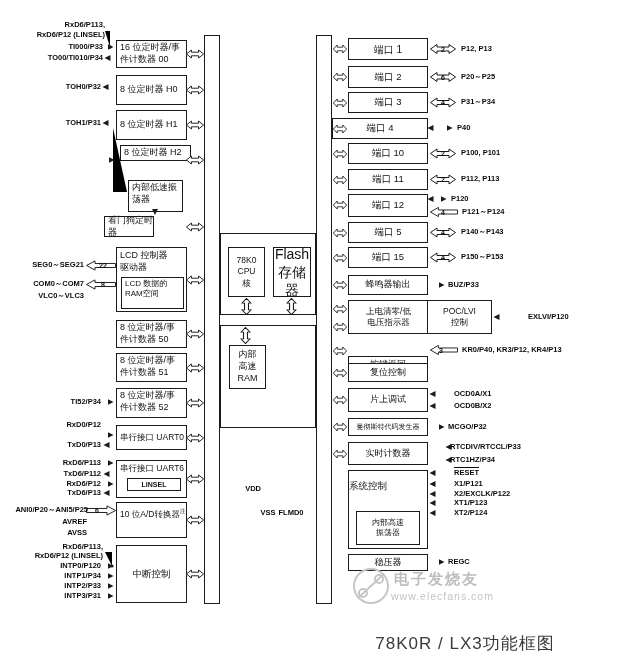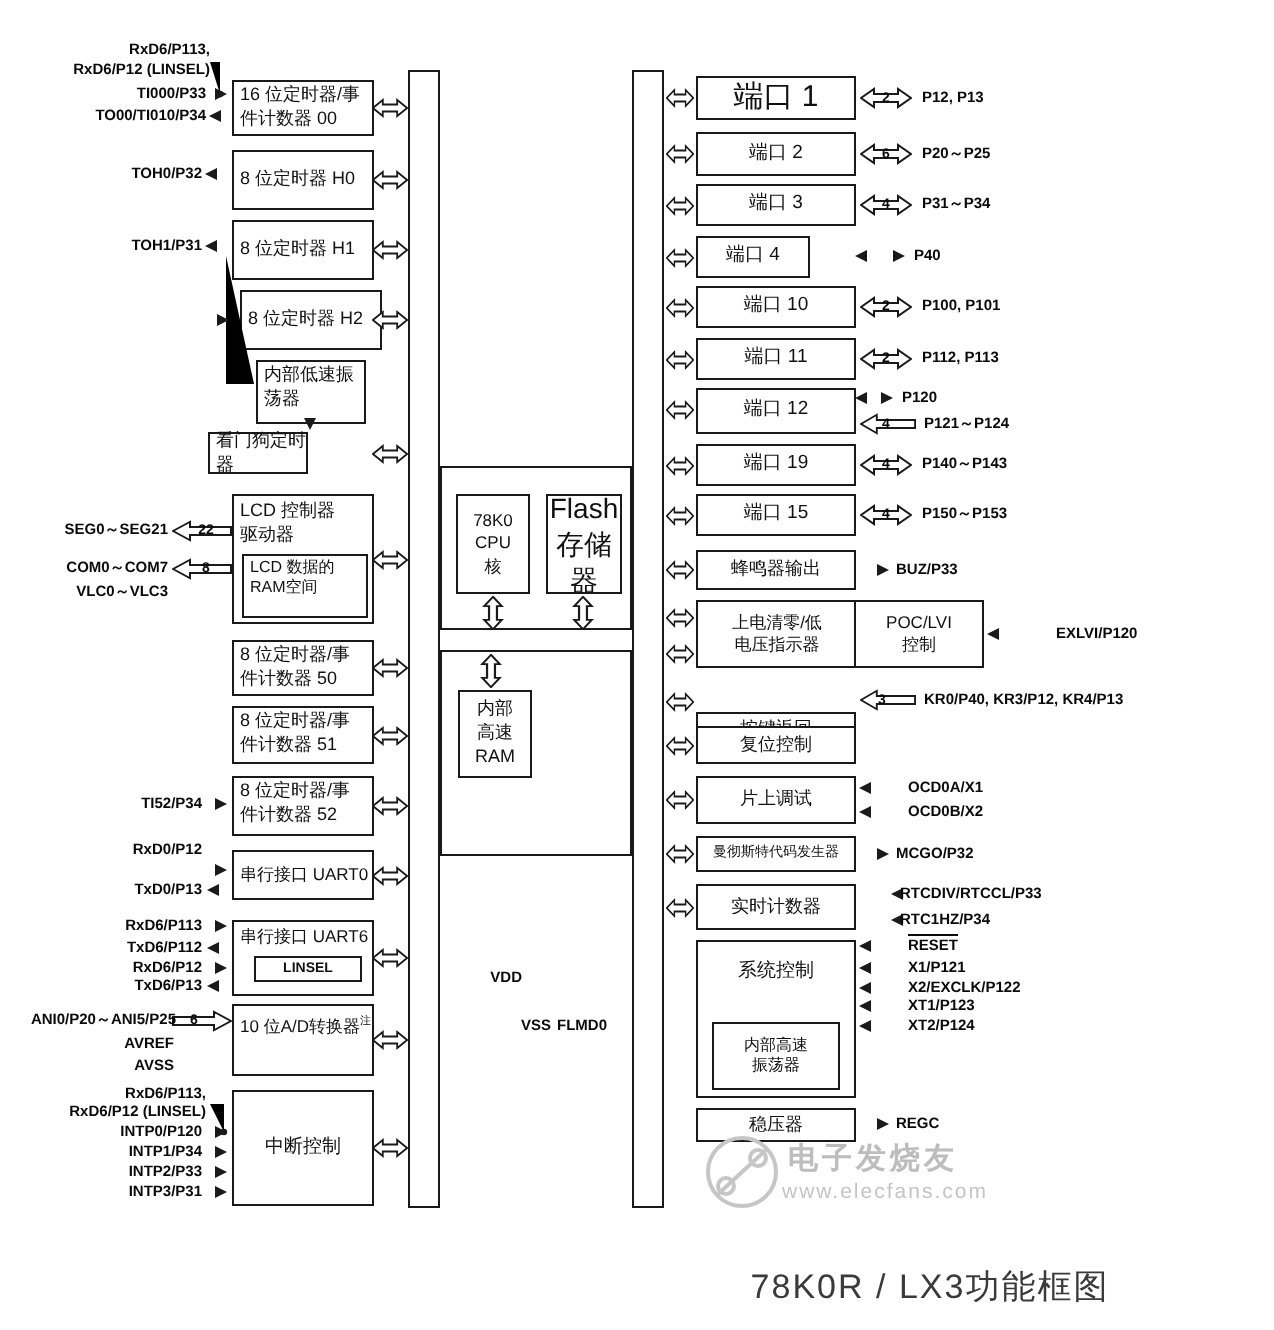--- a/index.html
+++ b/index.html
@@ -38,21 +38,21 @@
   <div class="b fc pre" style="left:273px;top:247px;width:38px;height:50px;font-size:14px">Flash
 存储器</div>
   <div class="b" style="left:220px;top:325px;width:96px;height:103px"></div>
   <div class="b fc pre" style="left:229px;top:345px;width:37px;height:44px">内部
 高速
 RAM</div>
 
   <div class="b tl" style="left:116px;top:40px;width:71px;height:28px">16 位定时器/事件计数器 00</div>
   <div class="b fl" style="left:116px;top:75px;width:71px;height:30px">8 位定时器 H0</div>
   <div class="b fl" style="left:116px;top:110px;width:71px;height:30px">8 位定时器 H1</div>
-  <div class="b fl" style="left:120px;top:145px;width:71px;height:30px">8 位定时器 H2</div>
+  <div class="b fl" style="left:120px;top:145px;width:71px;height:16px">8 位定时器 H2</div>
   <div class="b tl" style="left:128px;top:180px;width:55px;height:32px">内部低速振荡器</div>
   <div class="b fl" style="left:104px;top:216px;width:50px;height:21px">看门狗定时器</div>
   <div class="b" style="left:116px;top:247px;width:71px;height:65px">
     <div class="pre" style="padding:2px 0 0 3px">LCD 控制器
 驱动器</div>
   </div>
   <div class="b tl" style="left:121px;top:277px;width:63px;height:32px;font-size:8px">LCD 数据的RAM空间</div>
   <div class="b tl" style="left:116px;top:320px;width:71px;height:28px">8 位定时器/事件计数器 50</div>
   <div class="b tl" style="left:116px;top:353px;width:71px;height:29px">8 位定时器/事件计数器 51</div>
   <div class="b tl" style="left:116px;top:388px;width:71px;height:30px">8 位定时器/事件计数器 52</div>
@@ -61,41 +61,41 @@
     <div style="padding:2px 0 0 3px;font-size:8.5px">串行接口 UART6</div>
   </div>
   <div class="b fc" style="left:127px;top:478px;width:54px;height:13px;font-size:7px;font-weight:700">LINSEL</div>
   <div class="b" style="left:116px;top:502px;width:71px;height:36px">
     <div style="padding:5px 0 0 3px;font-size:8.5px">
       <span>10 位A/D转换器</span><sup style="font-size:5.5px">注</sup>
     </div>
   </div>
   <div class="b fc" style="left:116px;top:545px;width:71px;height:58px;font-size:9.5px">中断控制</div>
 
-  <div class="b fc" style="left:348px;top:38px;width:80px;height:22px;font-size:15px">端口 1</div>
+  <div class="b fc" style="left:348px;top:38px;width:80px;height:22px;font-size:10px">端口 1</div>
   <div class="b fc" style="left:348px;top:66px;width:80px;height:22px;font-size:9.5px">端口 2</div>
   <div class="b fc" style="left:348px;top:92px;width:80px;height:21px;font-size:9.5px">端口 3</div>
-  <div class="b fc" style="left:348px;top:118px;width:57px;height:21px;font-size:9.5px">端口 4</div>
+  <div class="b fc" style="left:332px;top:118px;width:96px;height:21px;font-size:9.5px">端口 4</div>
   <div class="b fc" style="left:348px;top:143px;width:80px;height:21px;font-size:9.5px">端口 10</div>
   <div class="b fc" style="left:348px;top:169px;width:80px;height:21px;font-size:9.5px">端口 11</div>
   <div class="b fc" style="left:348px;top:194px;width:80px;height:23px;font-size:9.5px">端口 12</div>
-  <div class="b fc" style="left:348px;top:222px;width:80px;height:21px;font-size:9.5px">端口 19</div>
+  <div class="b fc" style="left:348px;top:222px;width:80px;height:21px;font-size:9.5px">端口 5</div>
   <div class="b fc" style="left:348px;top:247px;width:80px;height:21px;font-size:9.5px">端口 15</div>
   <div class="b fc" style="left:348px;top:275px;width:80px;height:20px">蜂鸣器输出</div>
   <div class="b fc pre" style="left:348px;top:300px;width:81px;height:34px;font-size:8.5px">上电清零/低
 电压指示器</div>
   <div class="b fc pre" style="left:427px;top:300px;width:65px;height:34px;font-size:8.5px">POC/LVI
 控制</div>
   <div class="b fc" style="left:348px;top:356px;width:80px;height:17px">按键返回</div>
   <div class="b fc" style="left:348px;top:363px;width:80px;height:19px">复位控制</div>
   <div class="b fc" style="left:348px;top:388px;width:80px;height:24px">片上调试</div>
   <div class="b fc" style="left:348px;top:418px;width:80px;height:18px;font-size:7px">曼彻斯特代码发生器</div>
   <div class="b fc" style="left:348px;top:442px;width:80px;height:23px">实时计数器</div>
   <div class="b" style="left:348px;top:470px;width:80px;height:79px">
-    <div style="padding-top:9px;text-align:center;font-size:9.5px">系统控制</div>
+    <div style="padding-top:9px;font-size:9.5px">系统控制</div>
   </div>
   <div class="b fc pre" style="left:356px;top:511px;width:64px;height:34px;font-size:8px">内部高速
 振荡器</div>
   <div class="b fc" style="left:348px;top:554px;width:80px;height:17px">稳压器</div>
 
   <svg class="lines" width="637" height="665" viewBox="0 0 637 665">
     <defs>
       <marker id="mr" markerWidth="7" markerHeight="7" refX="5.5" refY="3" orient="auto">
           <path d="M0,0 L6,3 L0,6 Z" fill="#1a1a1a"></path>
         </marker>

